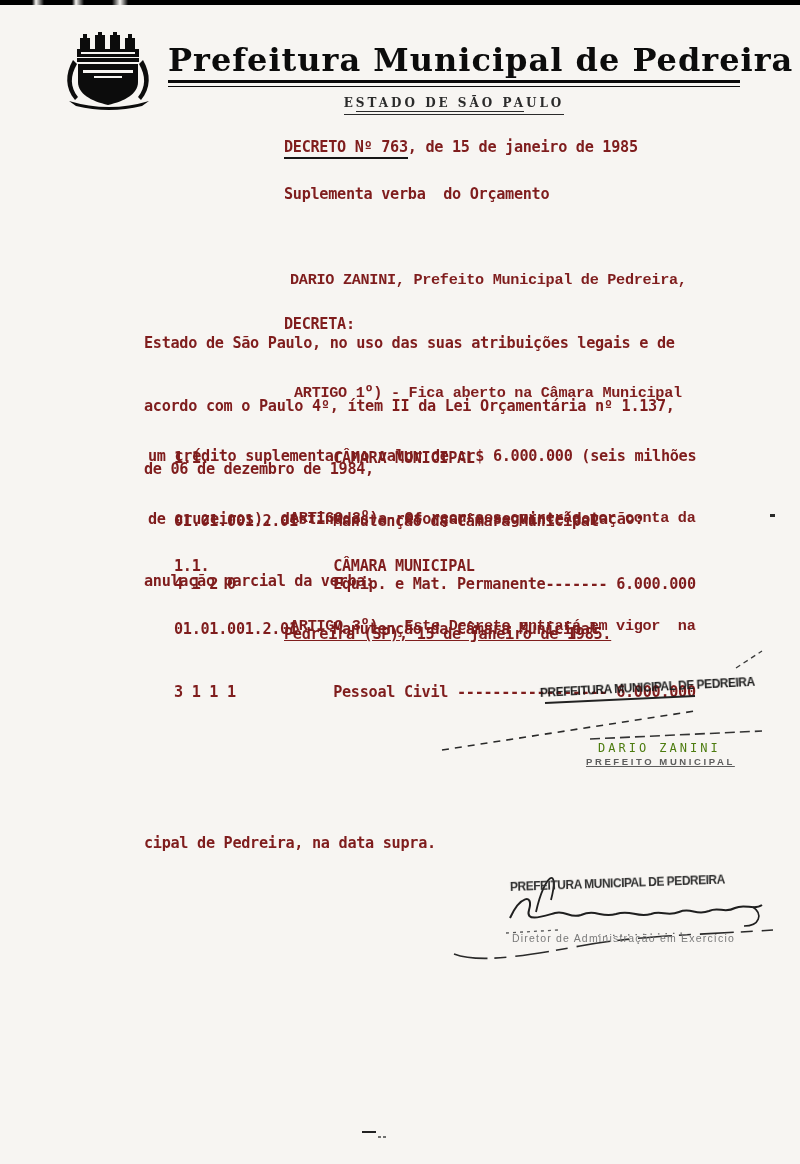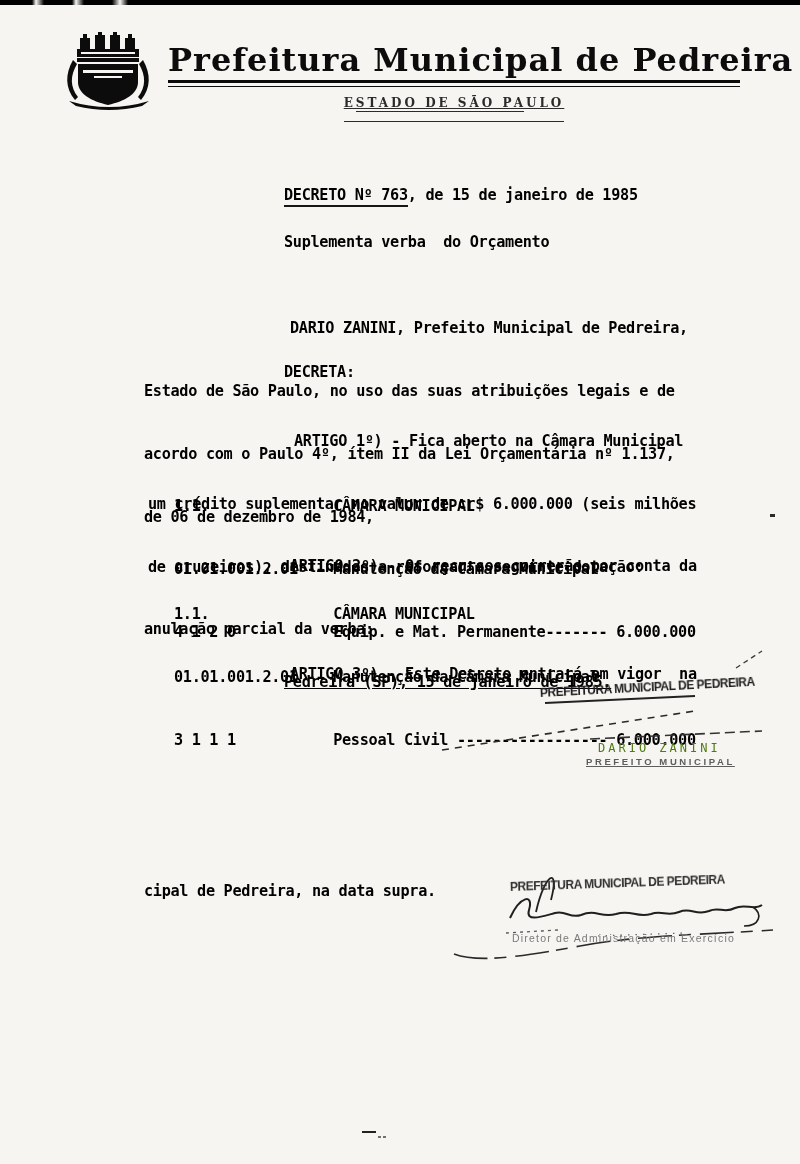--- a/index.html
+++ b/index.html
@@ -4,24 +4,24 @@
 <style>
   html,body{margin:0;padding:0;}
   body{
     width:800px;height:1164px;position:relative;overflow:hidden;
     background:#f7f5f2;color:#141414;
     font-family:"DejaVu Sans Mono", monospace;
   }
   .abs{position:absolute;}
   .mono{
     font:bold 15.2px/21px "DejaVu Sans Mono", monospace;
-    letter-spacing:-0.3px;white-space:pre;color:#000000;margin-top:48px;
+    letter-spacing:-0.3px;white-space:pre;color:#7f1d1d;
   }
   .mono .line{min-height:21px;}
-  .indent{padding-left:146px;}
+  .indent{padding-left:146px;font-family:Liberation Mono, monospace;}
   
   .top-strip{
     left:0;top:0;width:800px;height:5px;
     background:linear-gradient(90deg,
       #000 0%, #000 4%, #f7f5f2 4.5%, #000 5.5%, #000 9%, #f7f5f2 9.5%,
       #000 10.5%, #000 14%, #f7f5f2 15%, #000 16%, #000 100%);
   }
   .bottom-mark{left:362px;top:1130px;width:30px;height:10px;}
   .speck{background:#2a2a2a;}
   
@@ -31,21 +31,21 @@
     font:bold 32px/36px "DejaVu Serif", serif;
     letter-spacing:1px;color:#0c0c0c;white-space:nowrap;
   }
   .rule-a{left:168px;top:80px;width:572px;height:3px;background:#0c0c0c;}
   .rule-b{left:168px;top:86px;width:572px;height:1px;background:#0c0c0c;}
   .subtitle-wrap{left:168px;top:92px;width:572px;text-align:center;}
   .subtitle{
     display:inline-block;
     font:bold 12px/14px "DejaVu Serif", serif;
     letter-spacing:3px;color:#2b2b2b;
-    border-bottom:1px solid #2b2b2b;padding-bottom:11px;text-decoration:underline;
+    border-bottom:1px solid #2b2b2b;padding-bottom:4px;
   }
   .subtitle-rule{left:356px;top:111px;width:168px;height:1px;background:#2b2b2b;}
   
   .heading{left:284px;top:137px;}
   .heading .u{border-bottom:2px solid #161616;padding-bottom:1px;}
   .subject{left:284px;top:184px;}
   .preamble{left:144px;top:228px;width:590px;}
   .decreta{left:284px;top:314px;}
   .artigo1{left:148px;top:341px;width:600px;}
   .dotacao1{left:174px;top:406px;}

